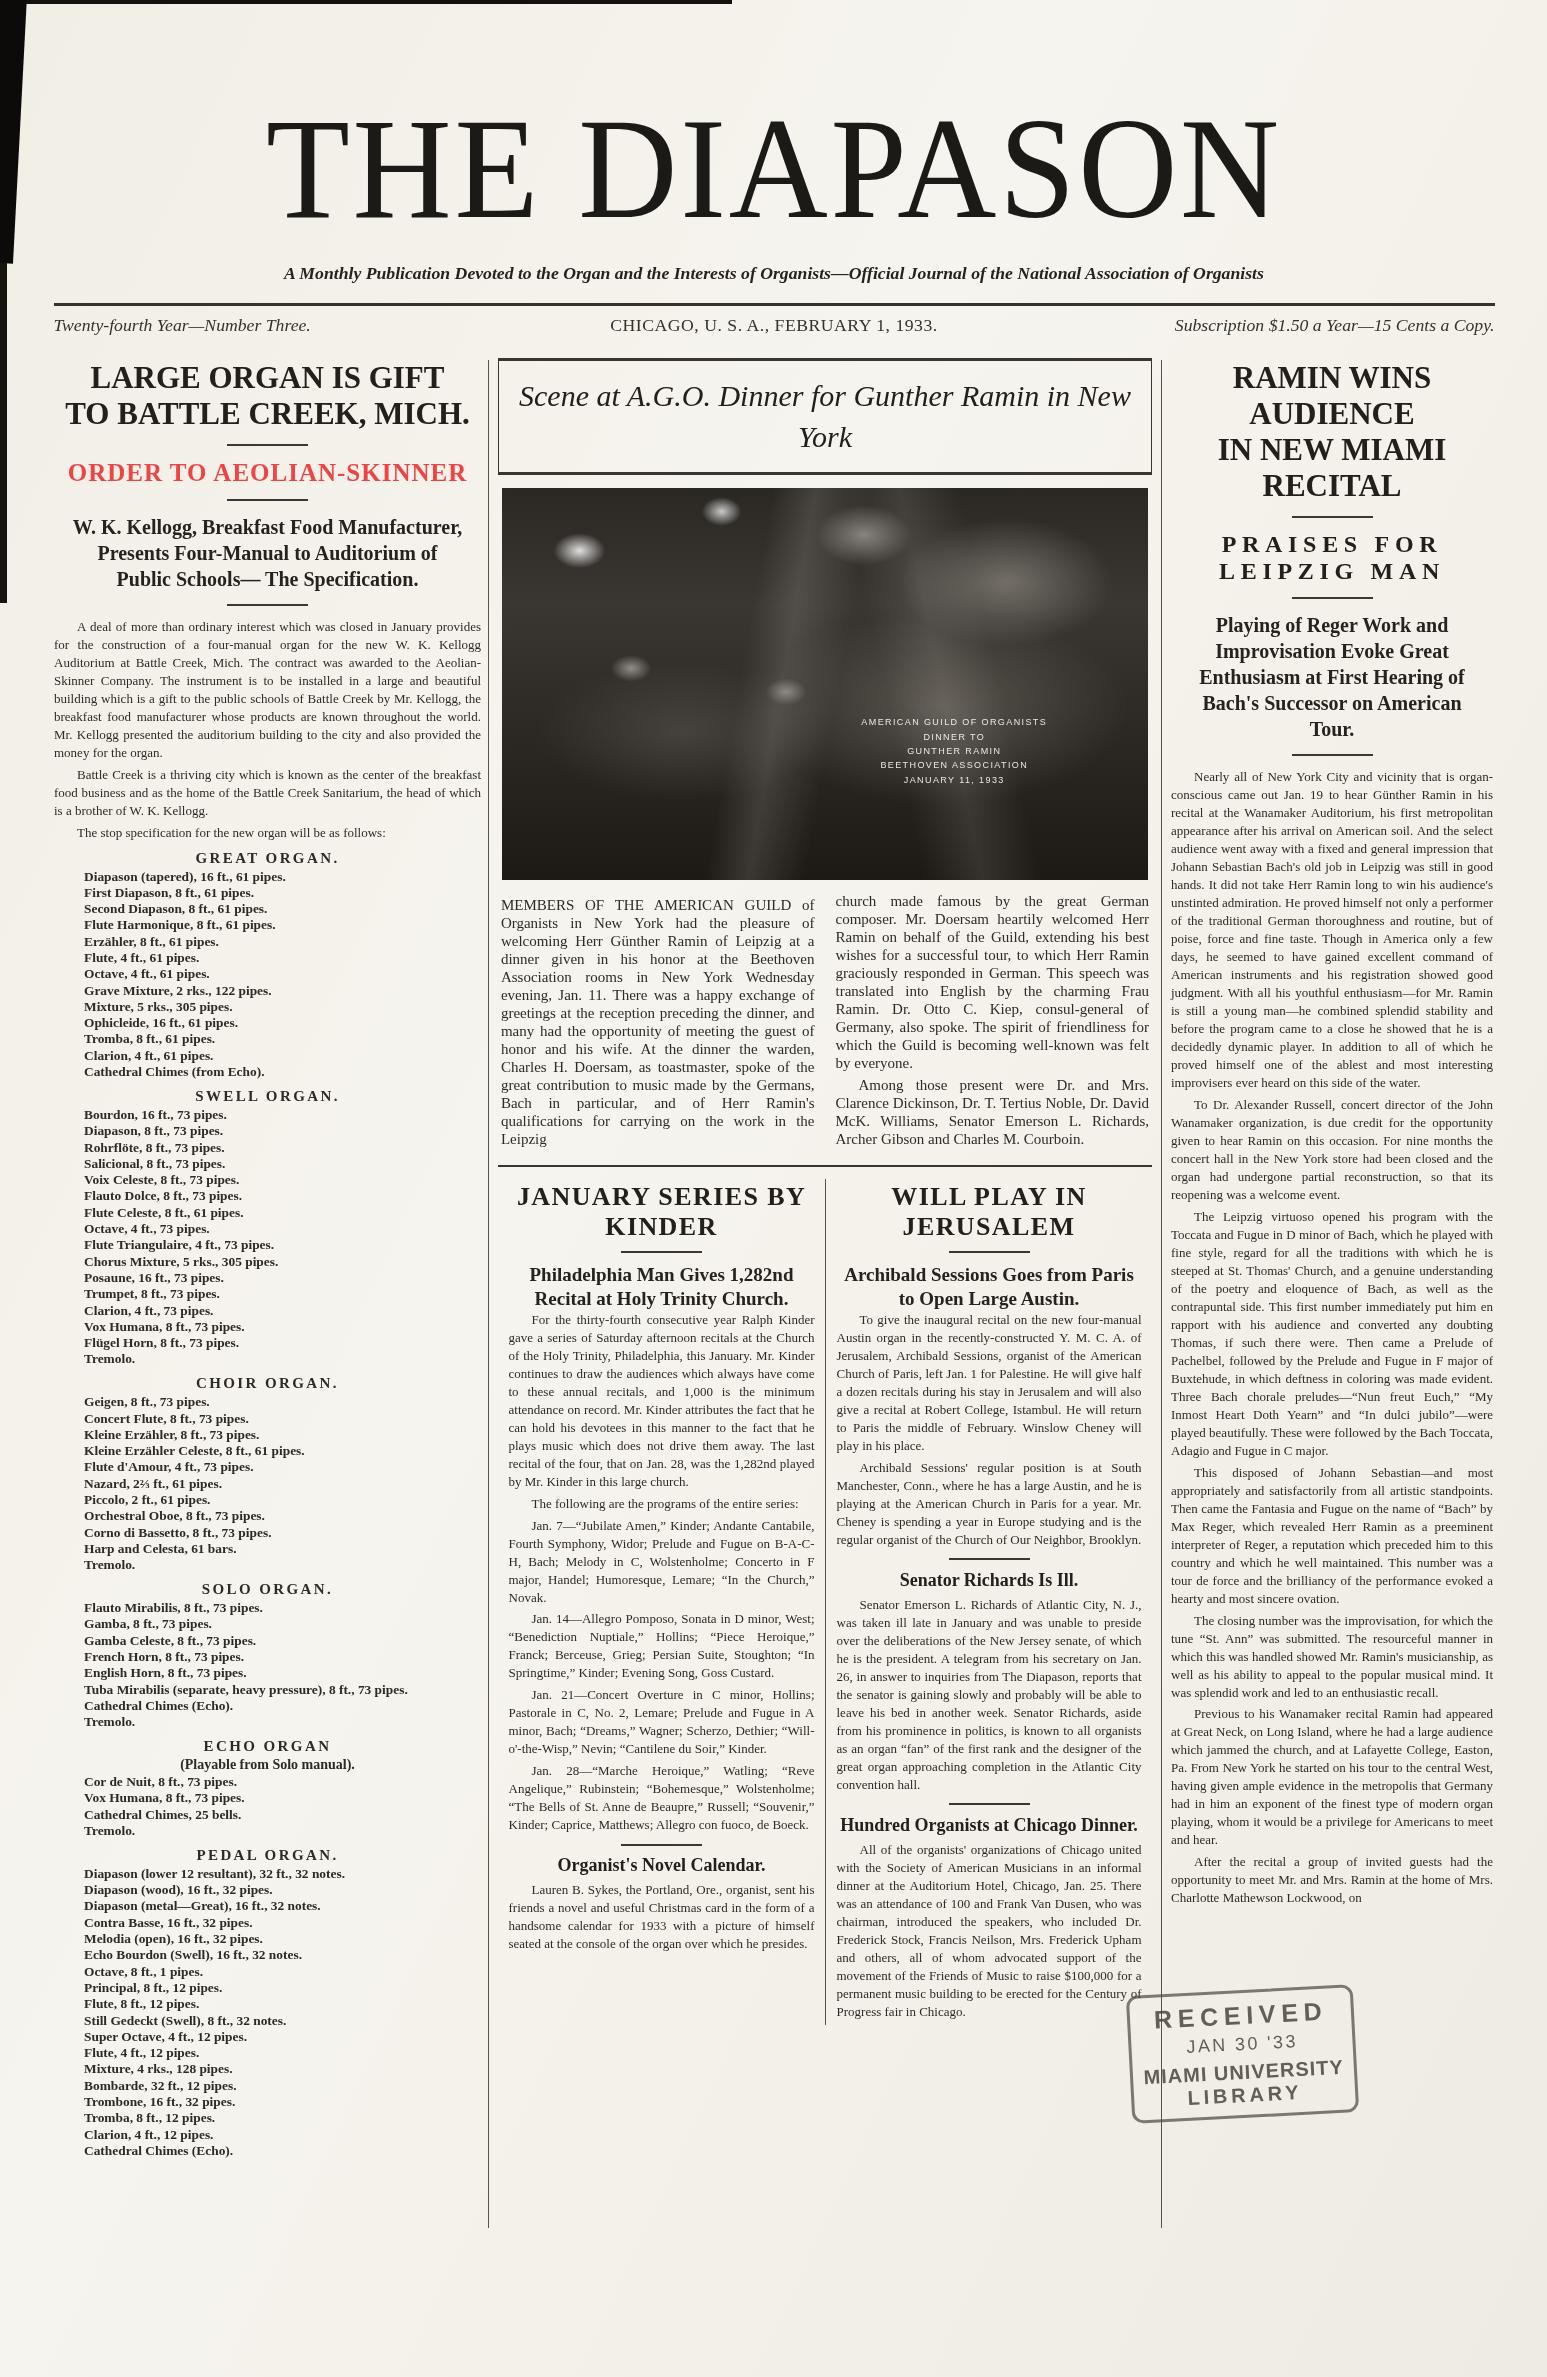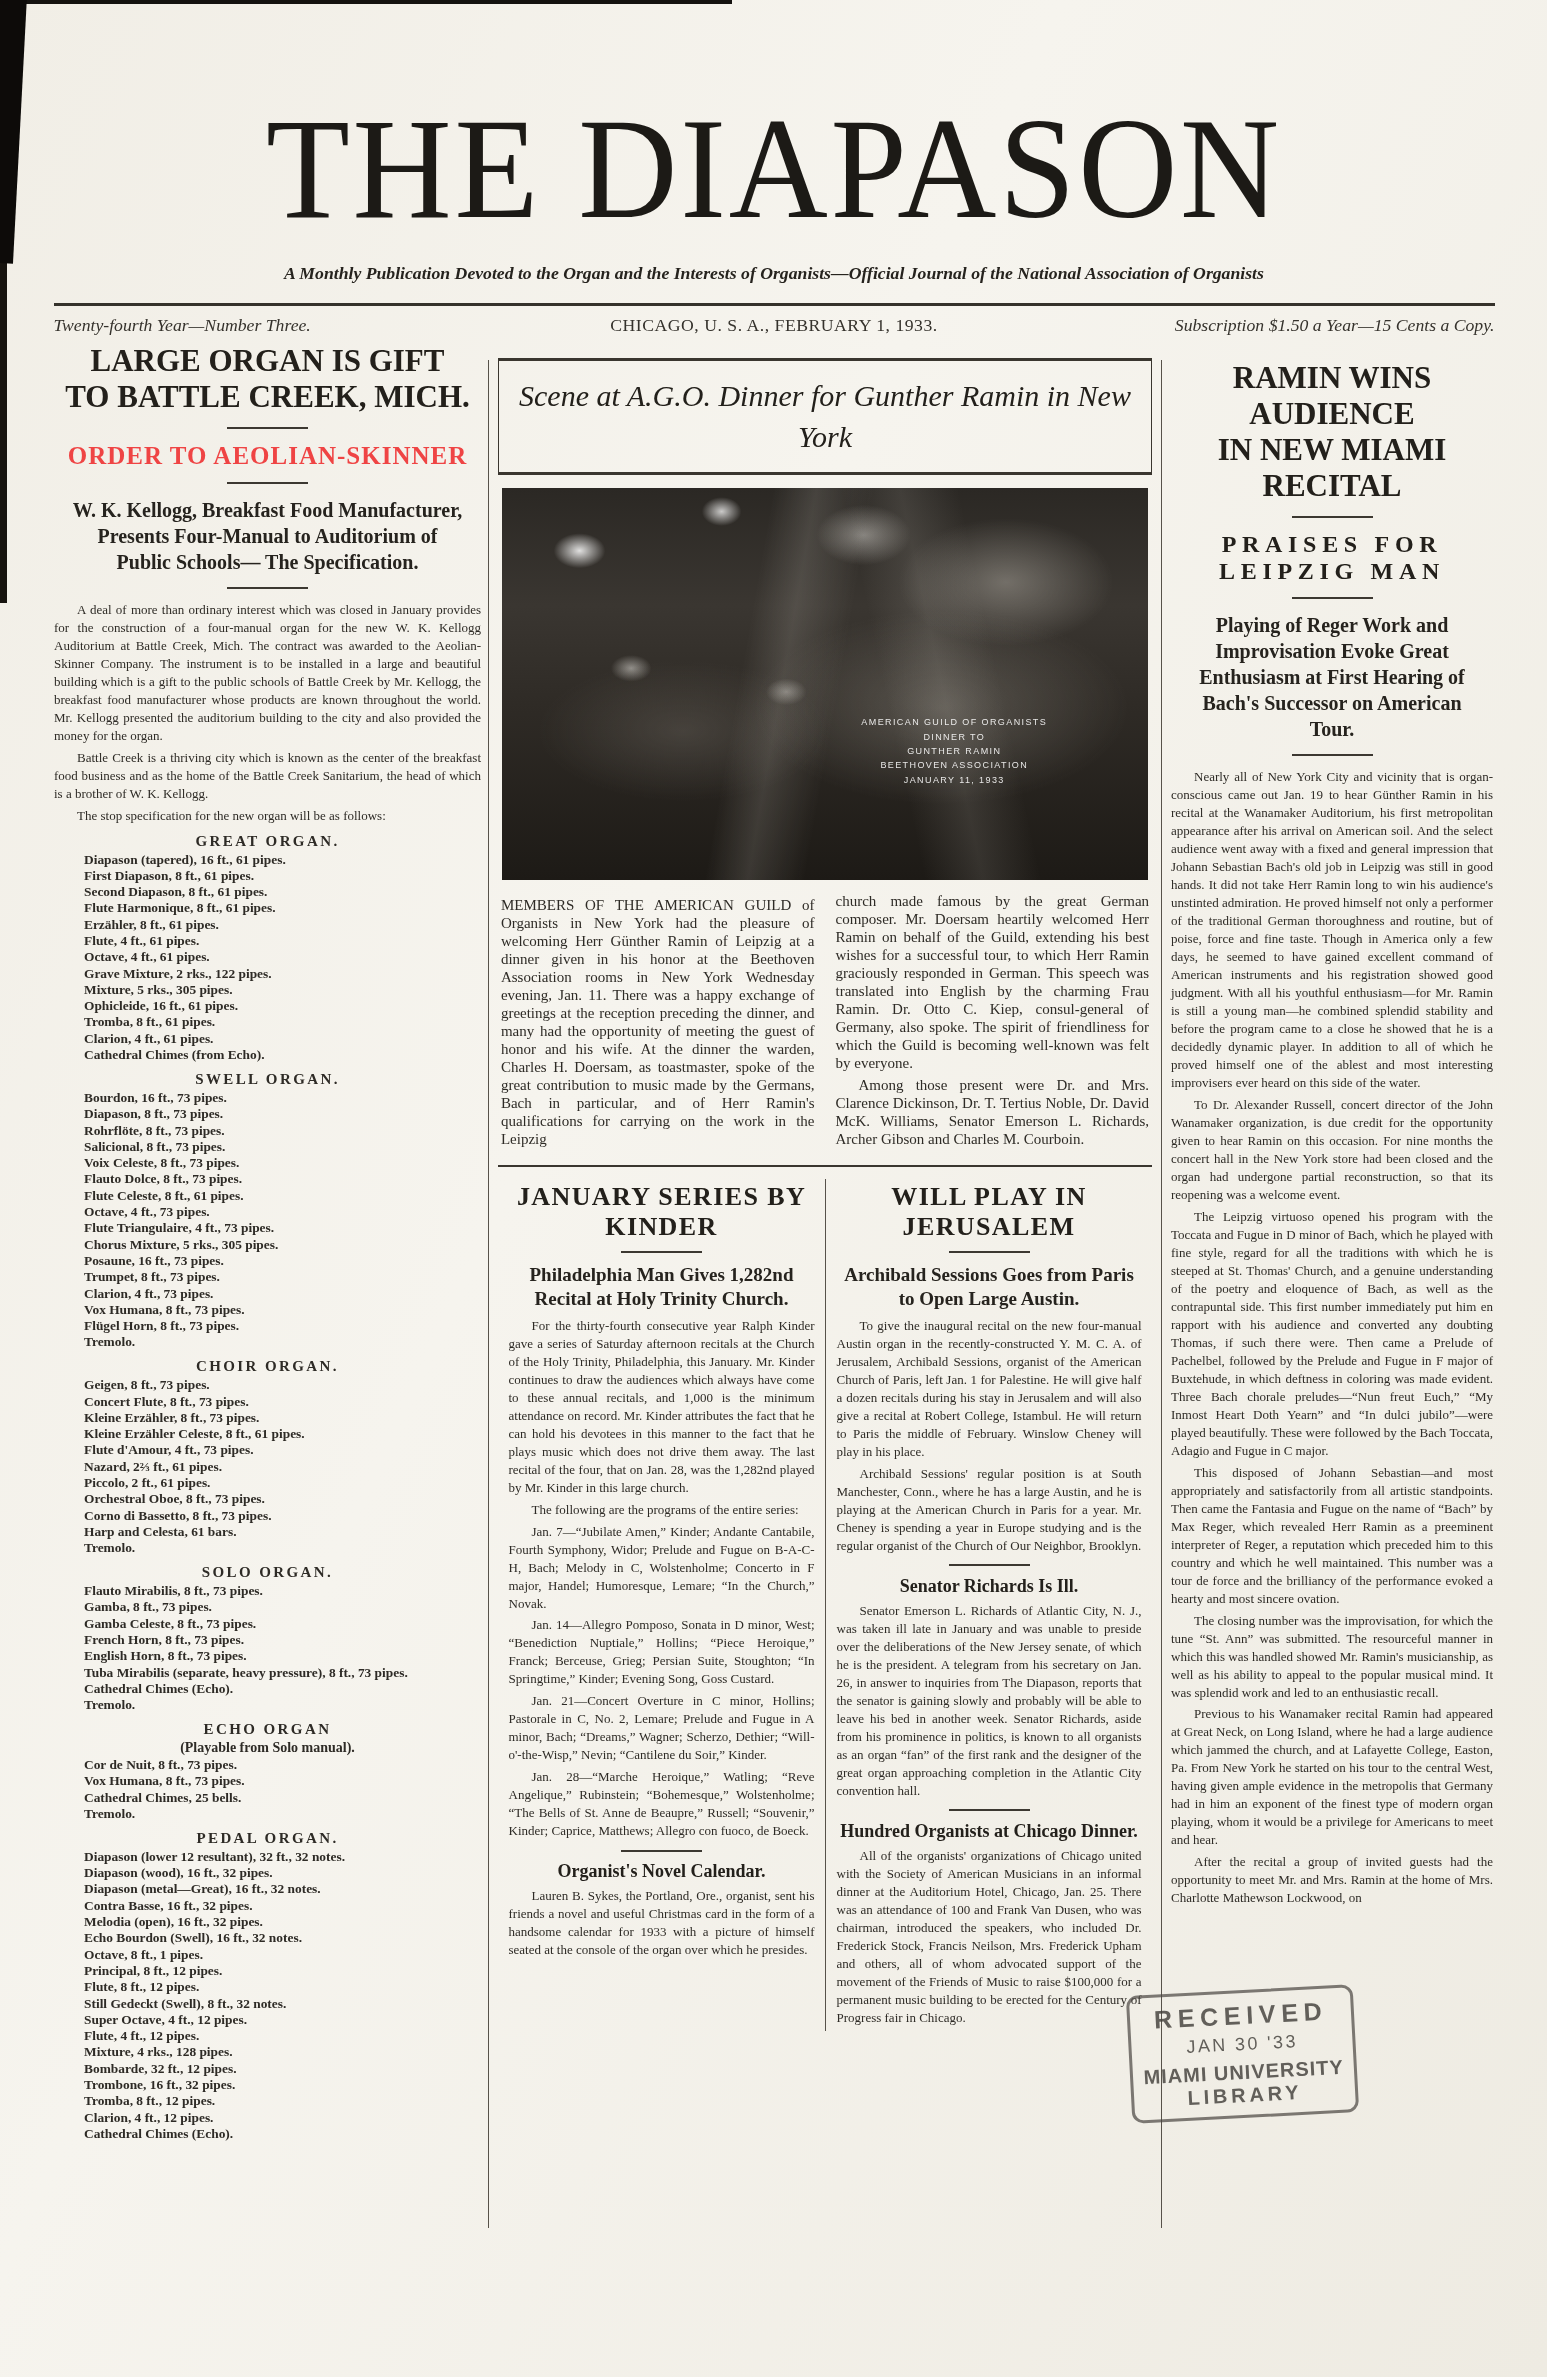--- a/index.html
+++ b/index.html
@@ -25,21 +25,21 @@
     width:1441px;margin:8.6px auto 0;display:grid;grid-template-columns:1fr auto 1fr;
     font-style:italic;font-size:17.7px;color:#35322c;
   }
   .dl-left{text-align:left;}
   .dl-center{text-align:center;font-style:normal;letter-spacing:0.5px;}
   .dl-right{text-align:right;}
   
   .vrule{position:absolute;width:1.4px;background:#57524a;}
   .v1{left:488px;top:360px;height:1868px;}
   .v2{left:1161px;top:360px;height:1868px;}
-  .col1{position:absolute;left:54px;top:343px;width:427px;}
+  .col1{position:absolute;left:54px;top:360px;width:427px;}
   .center{position:absolute;left:498px;top:358px;width:654px;}
   .col4{position:absolute;left:1171px;top:360px;width:322px;}
   
   .hl-line{font-size:31px;line-height:36px;font-weight:bold;text-align:center;color:#23201b;}
   .subhead{font-size:25px;font-weight:bold;text-align:center;letter-spacing:1px;color:#ef4444;}
   .subhead-sp{font-size:24px;font-weight:bold;text-align:center;letter-spacing:5.7px;color:#23201b;}
   .deck{font-size:20px;line-height:26px;font-weight:bold;text-align:center;color:#26231e;padding:0 14.3px;}
   .sep{width:81px;margin:12.4px auto;border-top:2.9px double #3c3831;}
   .sep.small{margin:9.6px auto;}
   .para{font-size:13px;line-height:18px;text-align:justify;margin:0 0 3.8px;text-indent:23px;}
@@ -76,21 +76,21 @@
   .plate-line{font-family:"Liberation Sans","DejaVu Sans",sans-serif;font-size:9px;line-height:14.3px;letter-spacing:1.4px;}
   .caption-cols{display:flex;gap:21px;padding:0 2.9px;align-items:flex-end;}
   .cap-col{width:50%;}
   .cap-text{font-size:15px;line-height:18px;text-align:justify;margin:0 0 3.8px;}
   .cap-text.indent{text-indent:23px;}
   .center-rule{border-top:2.9px double #3a362f;margin:13.4px 0 11.5px;}
   .center-two{display:flex;}
   .ccol{width:50%;padding:0 10.5px;box-sizing:border-box;}
   .ccol + .ccol{border-left:1.4px solid #57524a;}
   .ccol h2{font-size:26px;line-height:30px;font-weight:bold;text-align:center;letter-spacing:1.4px;margin:2.9px 0 0;color:#23201b;}
-  .deck2{font-size:19px;line-height:24px;font-weight:bold;text-align:center;margin-bottom:6px;color:#26231e;}
+  .deck2{font-size:19px;line-height:24px;font-weight:bold;text-align:center;margin-bottom:0;color:#26231e;}
   .ccol h3{font-size:18px;font-weight:bold;text-align:center;margin:2.9px 0 4.8px;color:#23201b;}
   
   .stamp{
     position:absolute;left:1129px;top:1990px;width:210px;padding:7.7px 5.7px;
     border:3.3px solid rgba(72,69,64,.7);border-radius:11.5px;
     transform:rotate(-3deg);color:rgba(66,63,58,.82);text-align:center;
     font-family:"Liberation Sans","DejaVu Sans",sans-serif;
   }
   .stamp-received{font-size:25px;font-weight:bold;letter-spacing:5.7px;}
   .stamp-date{font-size:18px;letter-spacing:2.4px;margin:4.8px 0 5.7px;}

